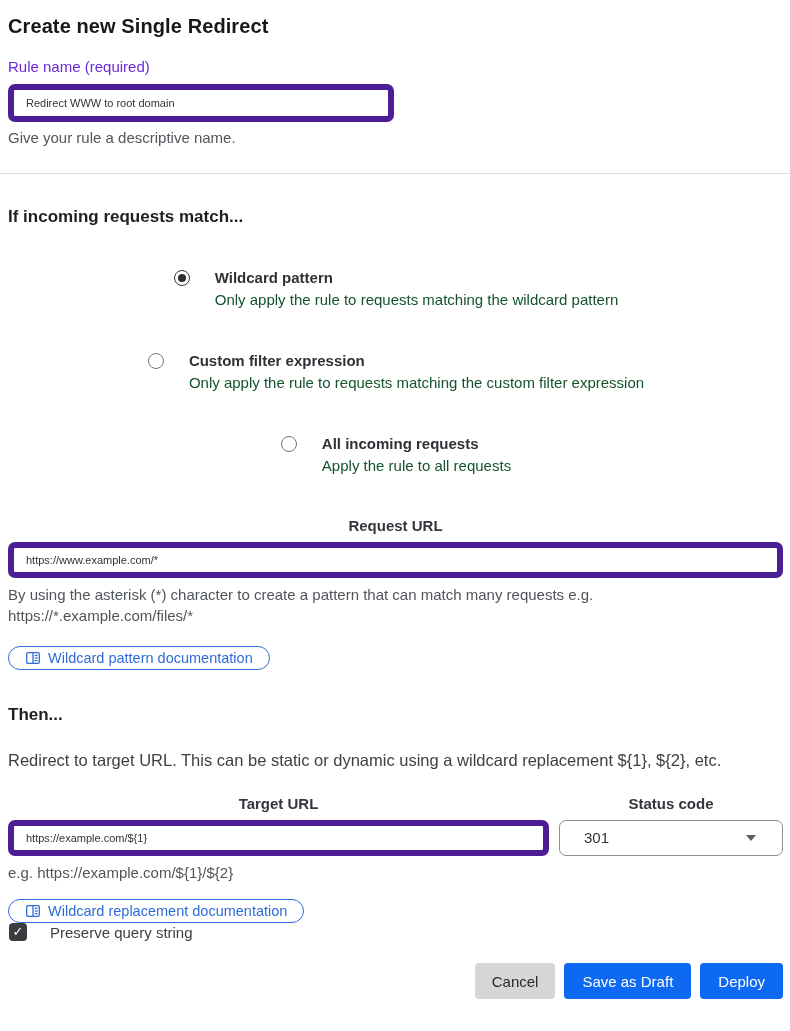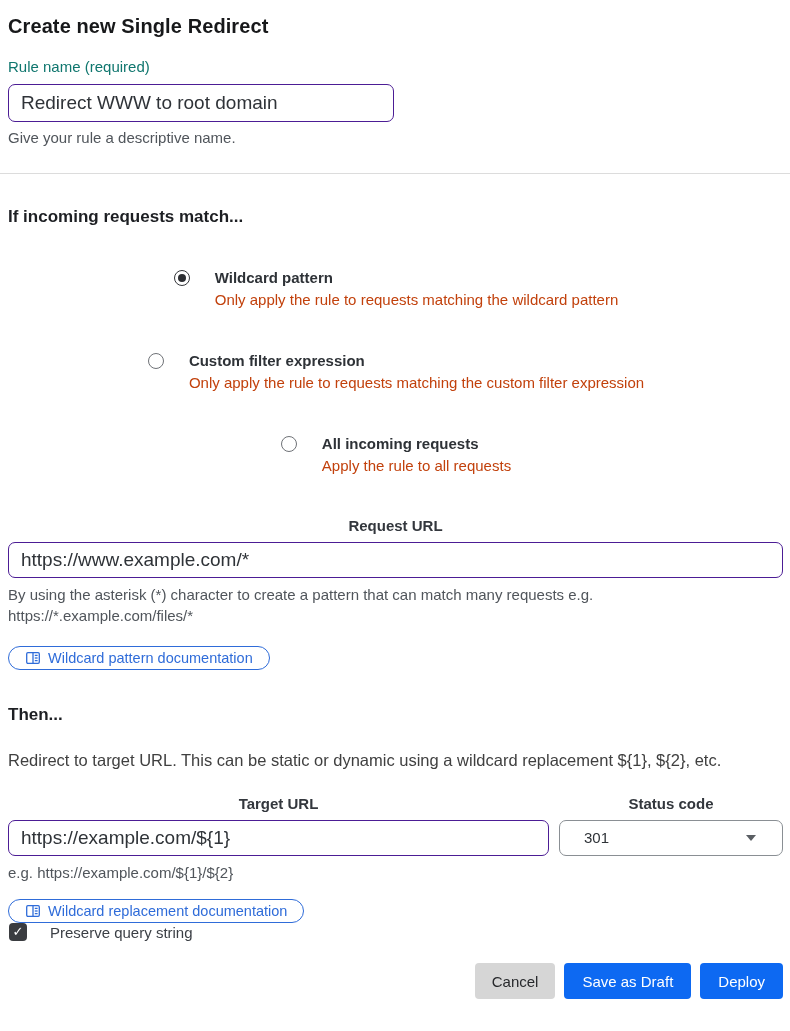--- a/index.html
+++ b/index.html
@@ -9,28 +9,28 @@
     color: #36393f;
     overflow: hidden;
   }
   .page { padding: 8px 7px 0 8px; }
 
   .page-title {
     font-size: 20px; line-height: 26px; font-weight: 700;
     color: #17181a; margin-top: 5px; letter-spacing: 0.1px;
   }
 
-  .field-label { font-size: 15px; line-height: 20px; color: #0f766e; margin-top: 18px; }
+  .field-label { font-size: 15px; line-height: 20px; color: #6d28d9; margin-top: 18px; }
   .field-label.strong { font-weight: 700; color: #33373d; text-align: center; }
 
   .text-input {
     display: flex; align-items: center;
-    border: 1px solid #4c1d95; border-radius: 7px;
+    border: 6px solid #4c1d95; border-radius: 7px;
     height: 38px; margin-top: 7px; padding: 0 12px;
-    font-size: 19px; color: #2f3338; background: #fff;
+    font-size: 11px; color: #2f3338; background: #fff;
   }
   .text-input.narrow { width: 386px; }
   .text-input.slim { height: 36px; }
 
   .help-text { font-size: 15px; line-height: 21.5px; color: #50555b; margin-top: 5px; }
 
   hr.divider {
     border: none; border-top: 1px solid #dcdcdc;
     margin: 24px -7px 0 -8px;
   }
@@ -49,21 +49,21 @@
     background: #fff; cursor: pointer;
   }
   .radio-circle.checked { border-color: #333539; }
   .radio-circle.checked::after {
     content: ""; position: absolute; left: 50%; top: 50%;
     width: 8px; height: 8px; border-radius: 50%;
     background: #2c2e32; transform: translate(-50%, -50%);
   }
   .radio-texts { margin-left: 25px; }
   .radio-label { font-size: 15px; line-height: 22px; font-weight: 700; color: #2e3237; cursor: pointer; }
-  .radio-desc { font-size: 15px; line-height: 22px; color: #c2410c; }
+  .radio-desc { font-size: 15px; line-height: 22px; color: #14532d; }
 
   .full-input { margin-top: 6px; }
 
   .doc-pill {
     display: inline-flex; align-items: center; gap: 7px;
     height: 24px; padding: 0 16px; margin-top: 19px;
     border: 1px solid #2f6cd9; border-radius: 14px;
     background: #fff; color: #2f6cd9; font-size: 14.5px;
     font-family: inherit; cursor: pointer;
   }

